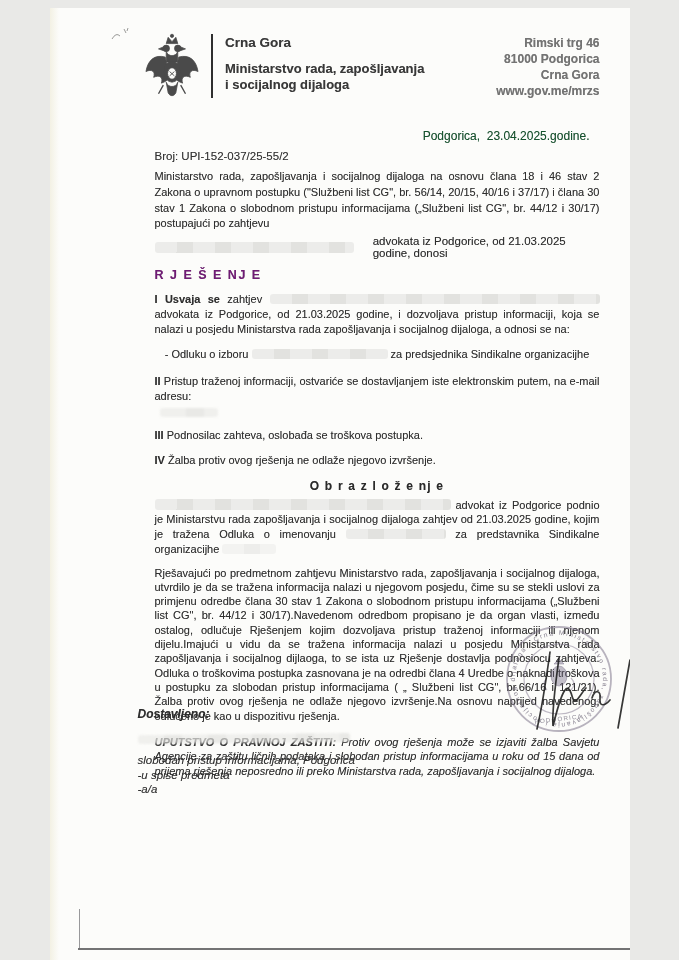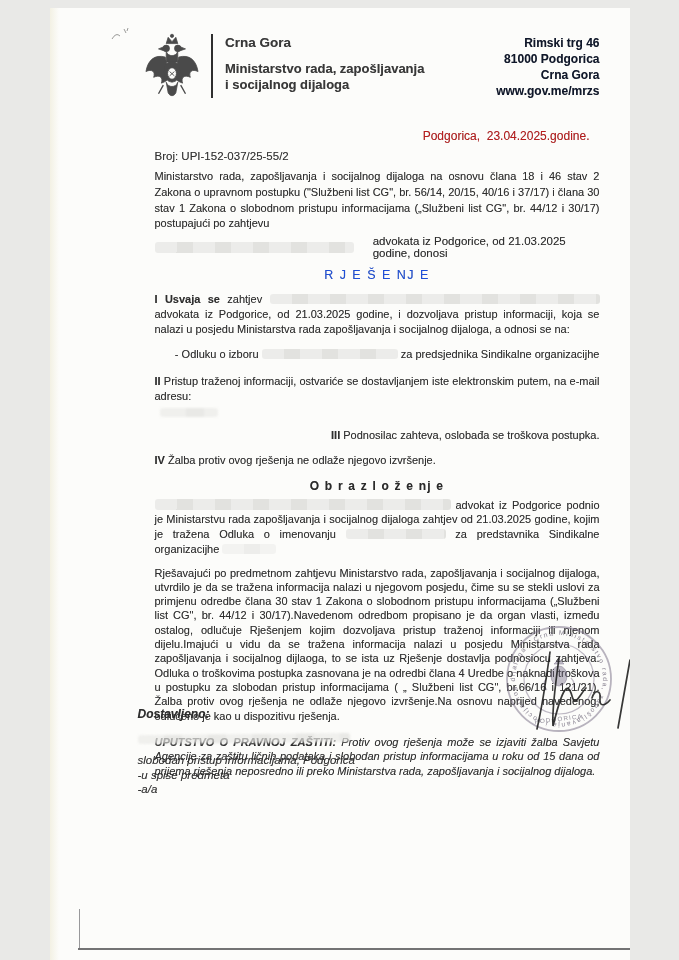--- a/index.html
+++ b/index.html
@@ -13,33 +13,33 @@
   .page::before{content:"";position:absolute;left:0;top:0;bottom:0;width:9px;
     background:linear-gradient(90deg,#f3f1e4,rgba(243,241,228,0));pointer-events:none;}
   .content{padding:0 30px 0 105px;position:relative;}
   
   .hdr{display:flex;justify-content:space-between;margin-top:24px;}
   .hdr-left{display:flex;margin-left:-12px;}
   .arms{flex:none;}
   .hdr-div{width:2.5px;height:64px;background:#2f2f2f;margin:2px 12px 0 10px;}
   .hdr-text{font-weight:bold;color:#383838;font-size:13px;line-height:1.3;padding-top:2px;}
   .hdr-country{font-size:13.5px;margin-bottom:9px;}
-  .hdr-addr{text-align:right;font-weight:bold;color:#0f172a;font-size:12px;line-height:1.34;padding-top:3px;}
-  .place-date{text-align:right;font-size:12px;margin-top:15px;padding-right:10px;white-space:pre;color:#b91c1c;}
+  .hdr-addr{text-align:right;font-weight:bold;color:#737373;font-size:12px;line-height:1.34;padding-top:3px;}
+  .place-date{text-align:right;font-size:12px;margin-top:15px;padding-right:10px;white-space:pre;color:#14532d;}
   .doc-number{font-size:11.5px;margin-top:7px;color:#333;}
   
   .para{font-size:11px;line-height:1.44;text-align:justify;margin:0;color:#2e2e2e;}
   .tight{line-height:1.3;}
   .b{font-weight:bold;}
   .redact{display:inline-block;height:10px;border-radius:3px;vertical-align:-1px;
     background:repeating-linear-gradient(93deg,#ececea 0 22px,#e2e2df 22px 38px);
     filter:blur(.5px);}
   .redact.faint{opacity:.55;}
   .line4{display:flex;gap:19px;align-items:center;margin-top:3px;font-size:11.5px;}
-  .title{ text-align:center;font-weight:normal;font-size:12.5px;letter-spacing:1.5px;margin-top:9px;color:#1d4ed8;}
+  .title{ font-weight:bold;font-size:12.5px;letter-spacing:1.5px;margin-top:9px;color:#701a75;}
   .head2{text-align:center;font-weight:bold;font-size:12px;letter-spacing:1.2px;margin-top:11px;color:#2a2a2a;}
   .stretch{text-align:justify;text-align-last:justify;}
   .smudge{height:9px;border-radius:3px;filter:blur(.8px);opacity:.7;
     background:repeating-linear-gradient(91deg,#ebebe8 0 26px,#e1e1de 26px 44px);}
   
   .sig-block{position:absolute;left:455px;top:640px;width:210px;text-align:center;}
   .sig-role{font-weight:bold;font-size:12.5px;letter-spacing:2px;color:#222;}
   .sig-name{font-size:12.5px;margin-top:2px;color:#2b2b2b;}
   .stamp{position:absolute;left:448px;top:610px;filter:blur(.4px);}
   .sig-strokes{position:absolute;left:462px;top:628px;z-index:3;}
@@ -112,33 +112,33 @@
     </div>
 
     <div class="title">R J E Š E NJ E</div>
 
     <p class="para" style="margin-top:10px;line-height:1.36;">
       <span class="b">I Usvaja se</span>
       <span>zahtjev</span>
       <span class="redact" style="width:330px;"></span>
       <span>advokata iz Podgorice, od 21.03.2025 godine, i dozvoljava pristup informaciji, koja se nalazi u posjedu Ministarstva rada zapošljavanja i socijalnog dijaloga, a odnosi se na:</span>
     </p>
-    <p class="para tight" style="margin-top:10px;text-align:right;">
+    <p class="para tight" style="margin-top:10px;text-align:center;">
       <span>- Odluku o izboru</span>
       <span class="redact" style="width:136px;"></span>
       <span>za predsjednika Sindikalne organizacijhe</span>
     </p>
 
     <p class="para tight stretch" style="margin-top:13px;">
       <span class="b">II</span>
       <span>Pristup traženoj informaciji, ostvariće se dostavljanjem iste elektronskim putem, na e-mail adresu:</span>
     </p>
     <div class="smudge" style="width:58px;margin:5px 0 0 5px;"></div>
 
-    <p class="para tight" style="margin-top:11px;text-align:right;">
+    <p class="para tight" style="margin-top:11px;text-align:left;">
       <span class="b">III</span>
       <span>Podnosilac zahteva, oslobađa se troškova postupka.</span>
     </p>
     <p class="para tight" style="margin-top:11px;text-align:left;">
       <span class="b">IV</span>
       <span>Žalba protiv ovog rješenja ne odlaže njegovo izvršenje.</span>
     </p>
 
     <div class="head2">O b r a z l o ž e nj e</div>
 

